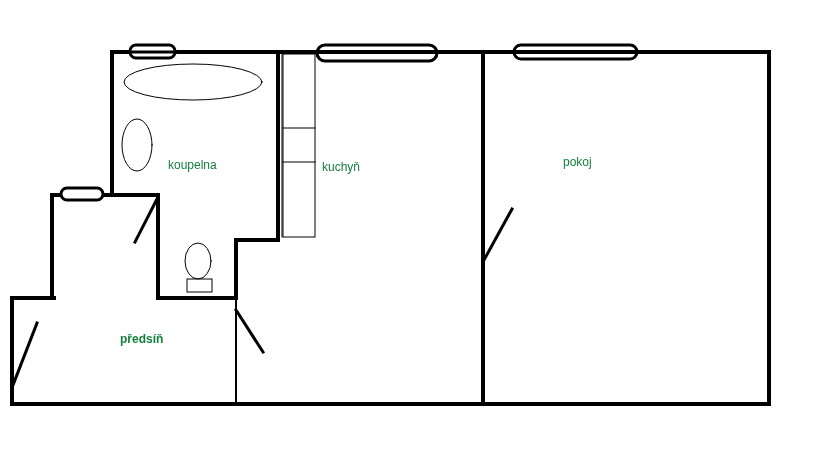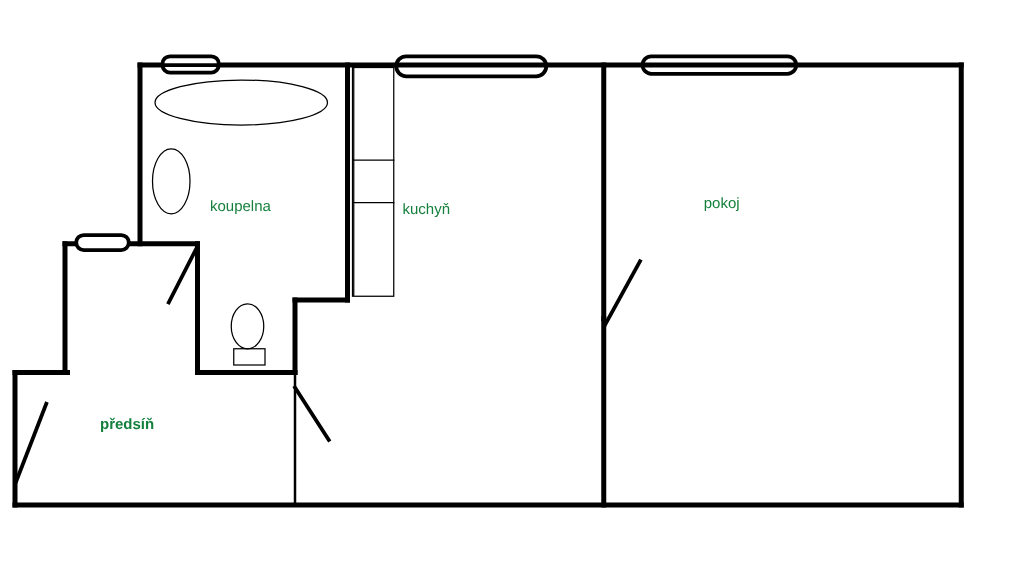--- a/index.html
+++ b/index.html
@@ -1,19 +1,19 @@
 <!DOCTYPE html>
 <html><head>
   <meta charset="utf-8">
   <style>
     html, body { margin: 0; padding: 0; background: #ffffff; }
     body { width: 819px; height: 460px; overflow: hidden; position: relative; font-family: "Liberation Sans", "DejaVu Sans", sans-serif; }
     #plan { position: absolute; left: 0; top: 0; }
     .label { position: absolute; font-size: 12px; color: #15803d; white-space: nowrap; }
-    .label.bold { font-weight: bold; }
+    .label.bold { font-weight: bold; margin-left: 40px; }
   </style>
 </head>
 <body>
 
 <svg id="plan" width="819" height="460" viewBox="0 0 819 460" xmlns="http://www.w3.org/2000/svg">
   <g stroke="#000" fill="none" stroke-linecap="square">
 
     <g stroke-width="4">
 
       <line x1="112" y1="52" x2="769" y2="52"></line>

